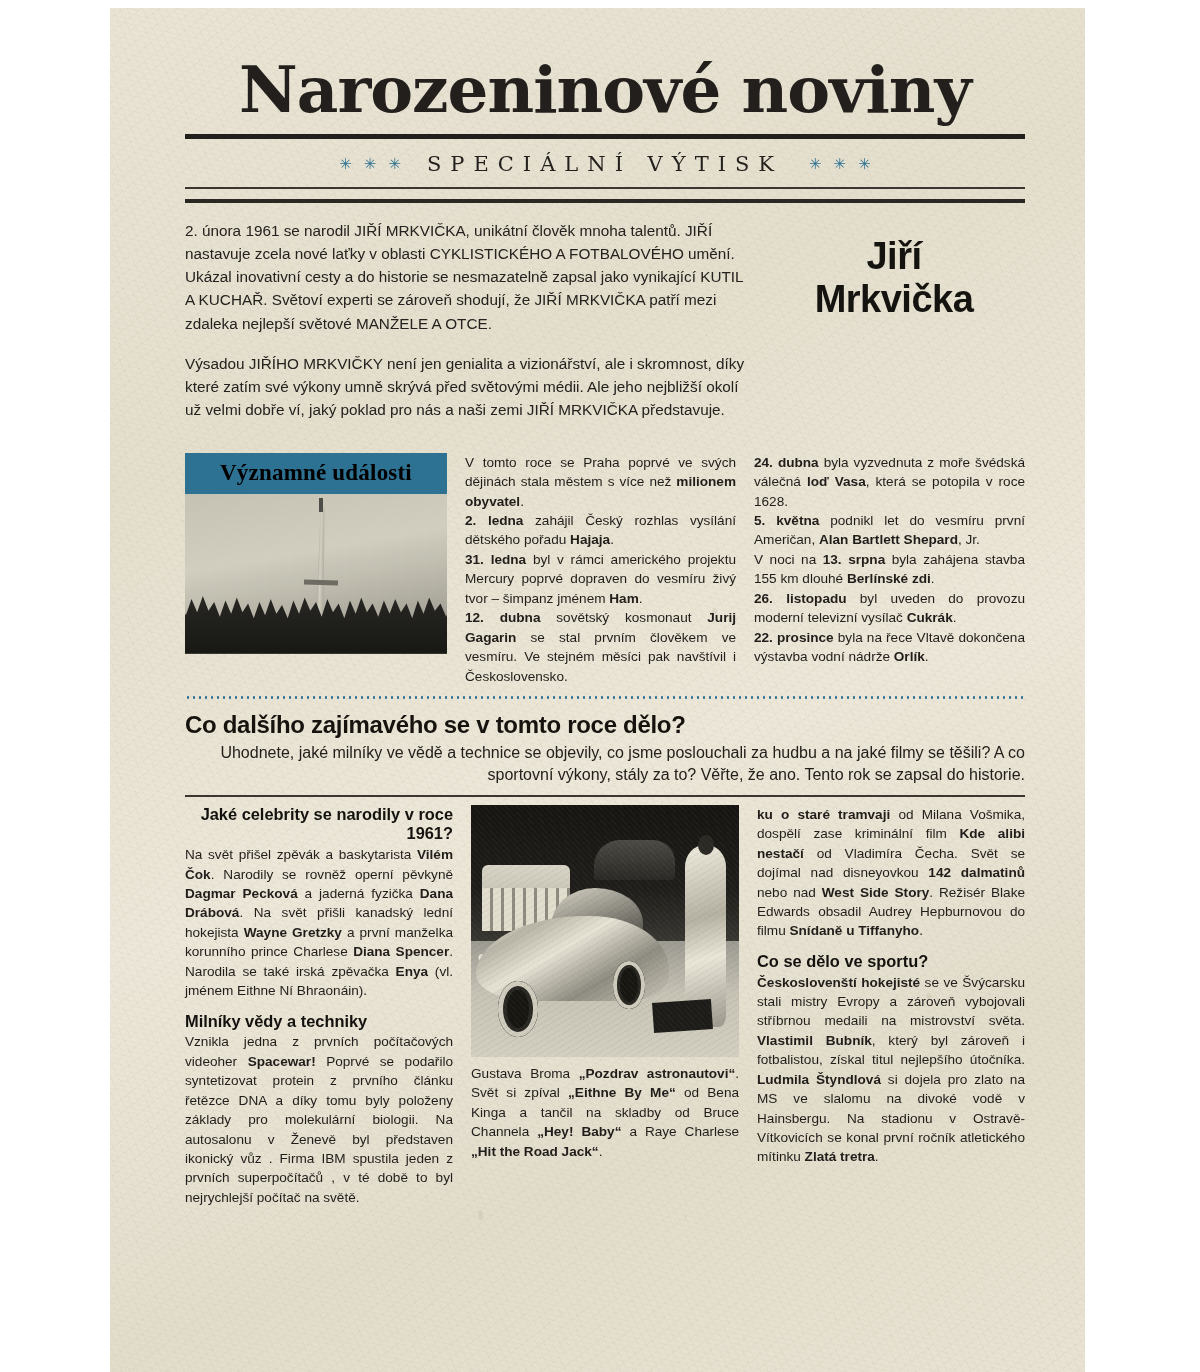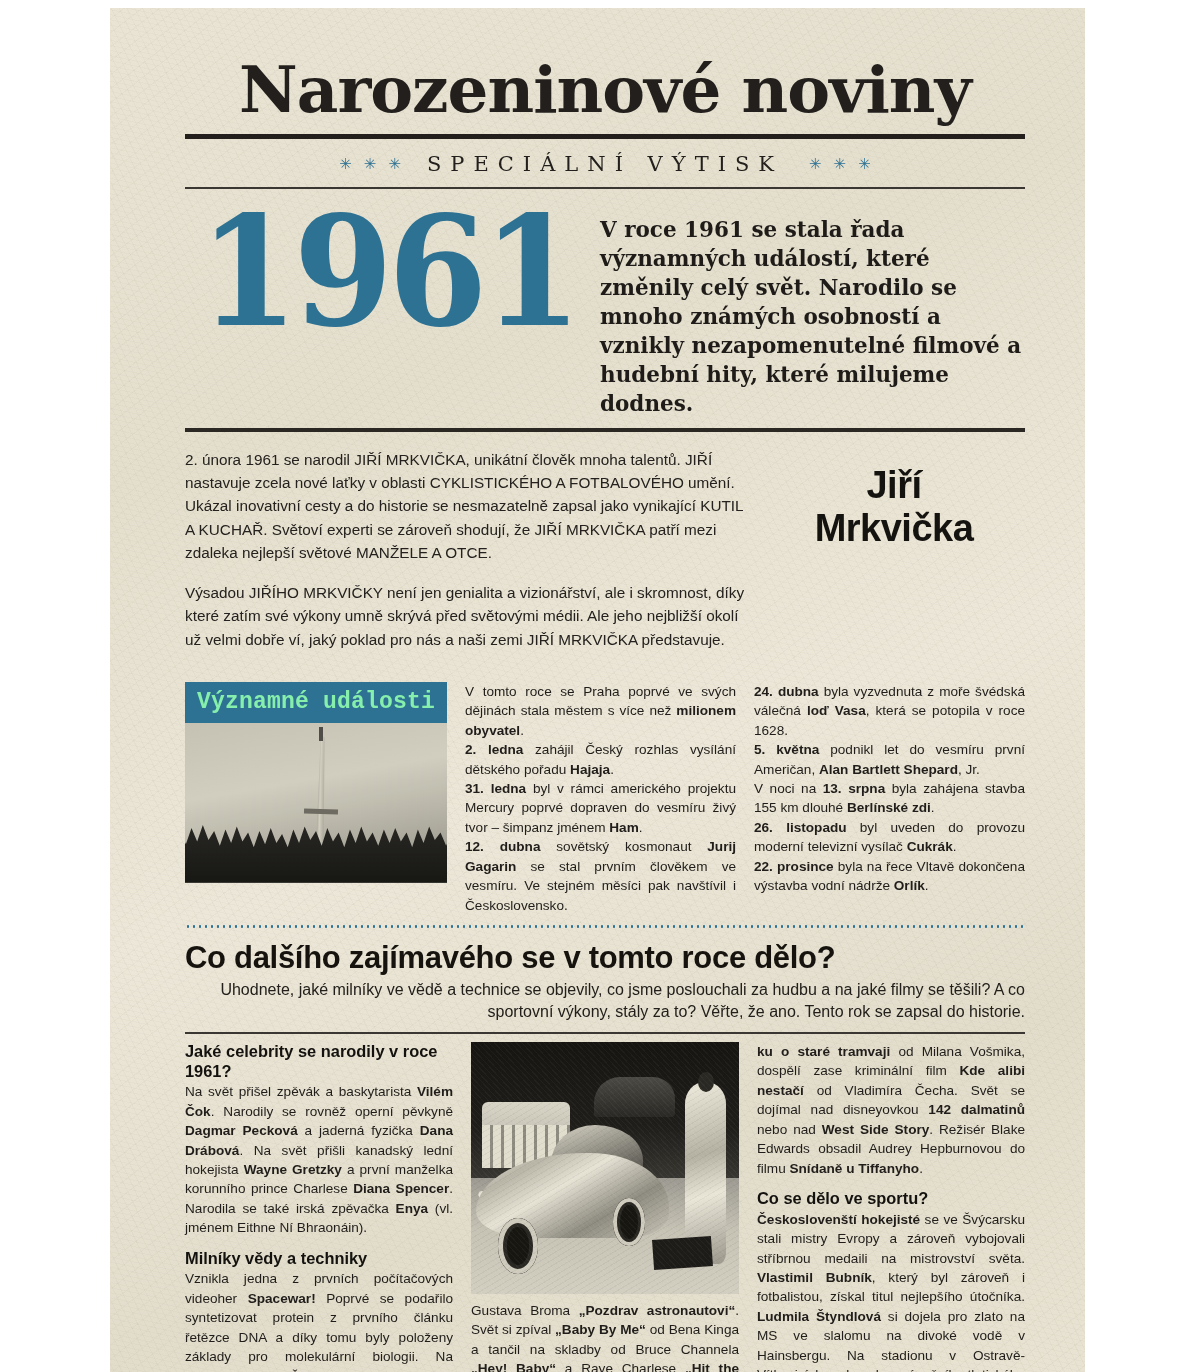--- a/index.html
+++ b/index.html
@@ -72,22 +72,22 @@
   .person-block {
     flex:0 0 262px; text-align:center;
     font-weight:700; font-size:38px; line-height:1.14; color:#15130f;
     padding-top:16px; letter-spacing:-.5px;
   }
 
   
   .events { display:flex; gap:18px; margin-top:14px; }
   .events-figure { flex:0 0 262px; }
   .events-banner {
-    background:#2d7193; color:#86efac;
-    font-family:Liberation Mono, monospace; font-weight:700;
+    background:#2d7193; color:#000000;
+    font-family:Liberation Serif, serif; font-weight:700;
     font-size:23px; text-align:center; padding:7px 0 8px; letter-spacing:.2px;
   }
   .events-photo {
     height:160px; position:relative; overflow:hidden;
     background:linear-gradient(#bfbcae 0%, #cdcabb 42%, #b6b3a5 55%, #2b2a26 100%);
   }
   .events-photo .sky {
     position:absolute; inset:0;
     background:linear-gradient(170deg,#c9c6b7 0%,#d5d2c3 38%,#bcb9ab 62%,#a9a69a 78%, #8e8c82 100%);
     filter:contrast(.95);
@@ -129,33 +129,33 @@
 
   
   .dotted-div {
     height:3px; margin-top:10px;
     background-image:radial-gradient(circle, #2d7193 1.1px, transparent 1.2px);
     background-size:6px 3px; background-repeat:repeat-x;
   }
 
   
   .sec-title {
-    font-weight:700; font-size:31px; color:#16130f; margin-top:12px;
+    font-weight:700; font-size:24px; color:#16130f; margin-top:12px;
     letter-spacing:-.3px;
   }
   .sec-lede { font-size:16px; line-height:1.4; color:#23201c; margin-top:3px;text-align:right; }
   .rule-thin2 { height:2px; background:#3a3631; margin-top:8px; }
 
   .cols { display:flex; gap:18px; margin-top:8px; }
   .col { flex:1 1 0; width:262px; }
   .col h3 {
     margin:11px 0 1px 0; font-size:16.4px; font-weight:700; color:#14120f;
     line-height:1.2;
   }
-  .col h3:first-child { margin-top:0; }
+  .col h3:first-child { margin-top:0;text-align:right; }
   .col p {
     margin:0; font-size:13.6px; line-height:1.43; color:#201d1a; text-align:justify;
   }
   .col b { font-weight:700; }
 
   .car-photo {
     width:100%; height:252px; margin-bottom:7px; position:relative; overflow:hidden;
     background:linear-gradient(#1b1a17 0%, #262420 34%, #6b685f 55%, #b9b5a6 78%, #cfcbbc 100%);
   }
   .car-photo .floor {
@@ -240,24 +240,20 @@
       <span class="star">✳</span>
       <span class="star">✳</span>
       <span class="special-text">SPECIÁLNÍ VÝTISK</span>
       <span class="star">✳</span>
       <span class="star">✳</span>
       <span class="star">✳</span>
     </div>
     <div class="rule-thin"></div>
   </div>
 
-  <div class="hero">
-    <div class="hero-year">1961</div>
-    <div class="hero-lede">V roce 1961 se stala řada významných událostí, které změnily celý svět. Narodilo se mnoho známých osobností a vznikly nezapomenutelné filmové a hudební hity, které milujeme dodnes.</div>
-  </div>
   <div class="rule-mid"></div>
 
   <div class="intro-wrap">
     <div class="intro-text">
       <p>2. února 1961 se narodil JIŘÍ MRKVIČKA, unikátní člověk mnoha talentů. JIŘÍ nastavuje zcela nové laťky v oblasti CYKLISTICKÉHO A FOTBALOVÉHO umění. Ukázal inovativní cesty a do historie se nesmazatelně zapsal jako vynikající KUTIL A KUCHAŘ. Světoví experti se zároveň shodují, že JIŘÍ MRKVIČKA patří mezi zdaleka nejlepší světové MANŽELE A OTCE.</p>
       <p>Výsadou JIŘÍHO MRKVIČKY není jen genialita a vizionářství, ale i skromnost, díky které zatím své výkony umně skrývá před světovými médii. Ale jeho nejbližší okolí už velmi dobře ví, jaký poklad pro nás a naši zemi JIŘÍ MRKVIČKA představuje.</p>
     </div>
     <div class="person-block">
       <div>Jiří</div>
       <div>Mrkvička</div>
@@ -309,21 +305,21 @@
         <div class="flowers"></div>
         <div class="cabin"></div>
         <div class="body"></div>
         <div class="wheel-f"></div>
         <div class="wheel-r"></div>
         <div class="model"></div>
         <div class="model-head"></div>
         <div class="plaque"></div>
         <div class="grain"></div>
       </div>
-      <p>Gustava Broma <b>„Pozdrav astronautovi“</b>. Svět si zpíval <b>„Baby By Me“</b> od Bena Kinga a tančil na skladby od Bruce Channela <b>„Hey! Baby“</b> a Raye Charlese <b>„Hit the Road Jack“</b>.</p>
+      <p>Gustava Broma <b>„Pozdrav astronautovi“</b>. Svět si zpíval <b>„Eithne By Me“</b> od Bena Kinga a tančil na skladby od Bruce Channela <b>„Hey! Baby“</b> a Raye Charlese <b>„Hit the Road Jack“</b>.</p>
 
     </div>
 
     <div class="col">
       <p><b>ku o staré tramvaji</b> od Milana Vošmika, dospělí zase kriminální film <b>Kde alibi nestačí</b> od Vladimíra Čecha. Svět se dojímal nad disneyovkou <b>142 dalmatinů</b> nebo nad <b>West Side Story</b>. Režisér Blake Edwards obsadil Audrey Hepburnovou do filmu <b>Snídaně u Tiffanyho</b>.</p>
       <h3>Co se dělo ve sportu?</h3>
       <p><b>Českoslovenští hokejisté</b> se ve Švýcarsku stali mistry Evropy a zároveň vybojovali stříbrnou medaili na mistrovství světa. <b>Vlastimil Bubník</b>, který byl zároveň i fotbalistou, získal titul nejlepšího útočníka. <b>Ludmila Štyndlová</b> si dojela pro zlato na MS ve slalomu na divoké vodě v Hainsbergu. Na stadionu v Ostravě-Vítkovicích se konal první ročník atletického mítinku <b>Zlatá tretra</b>.</p>
 
     </div>
 

